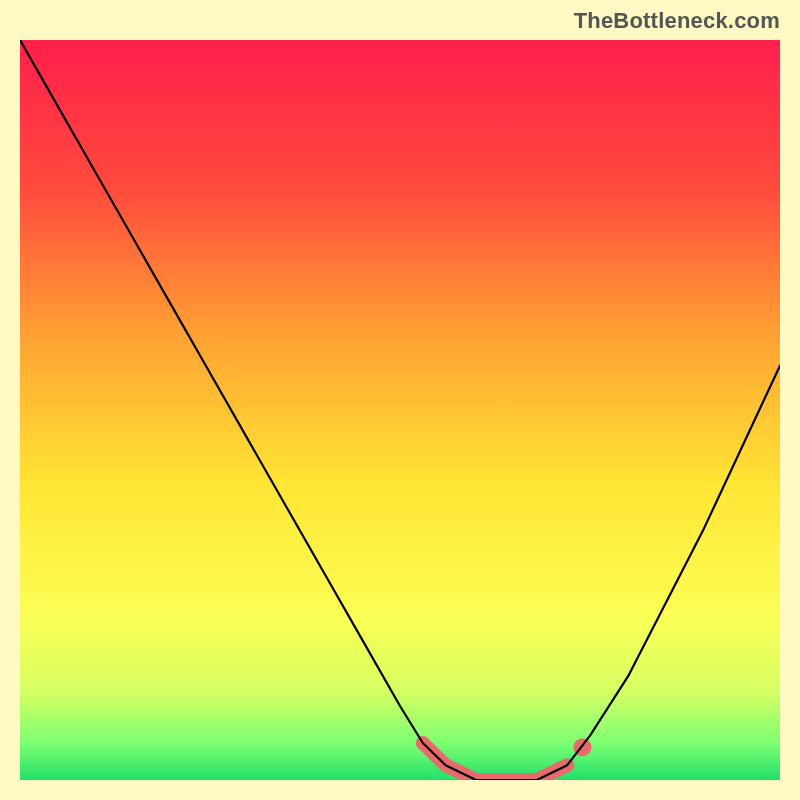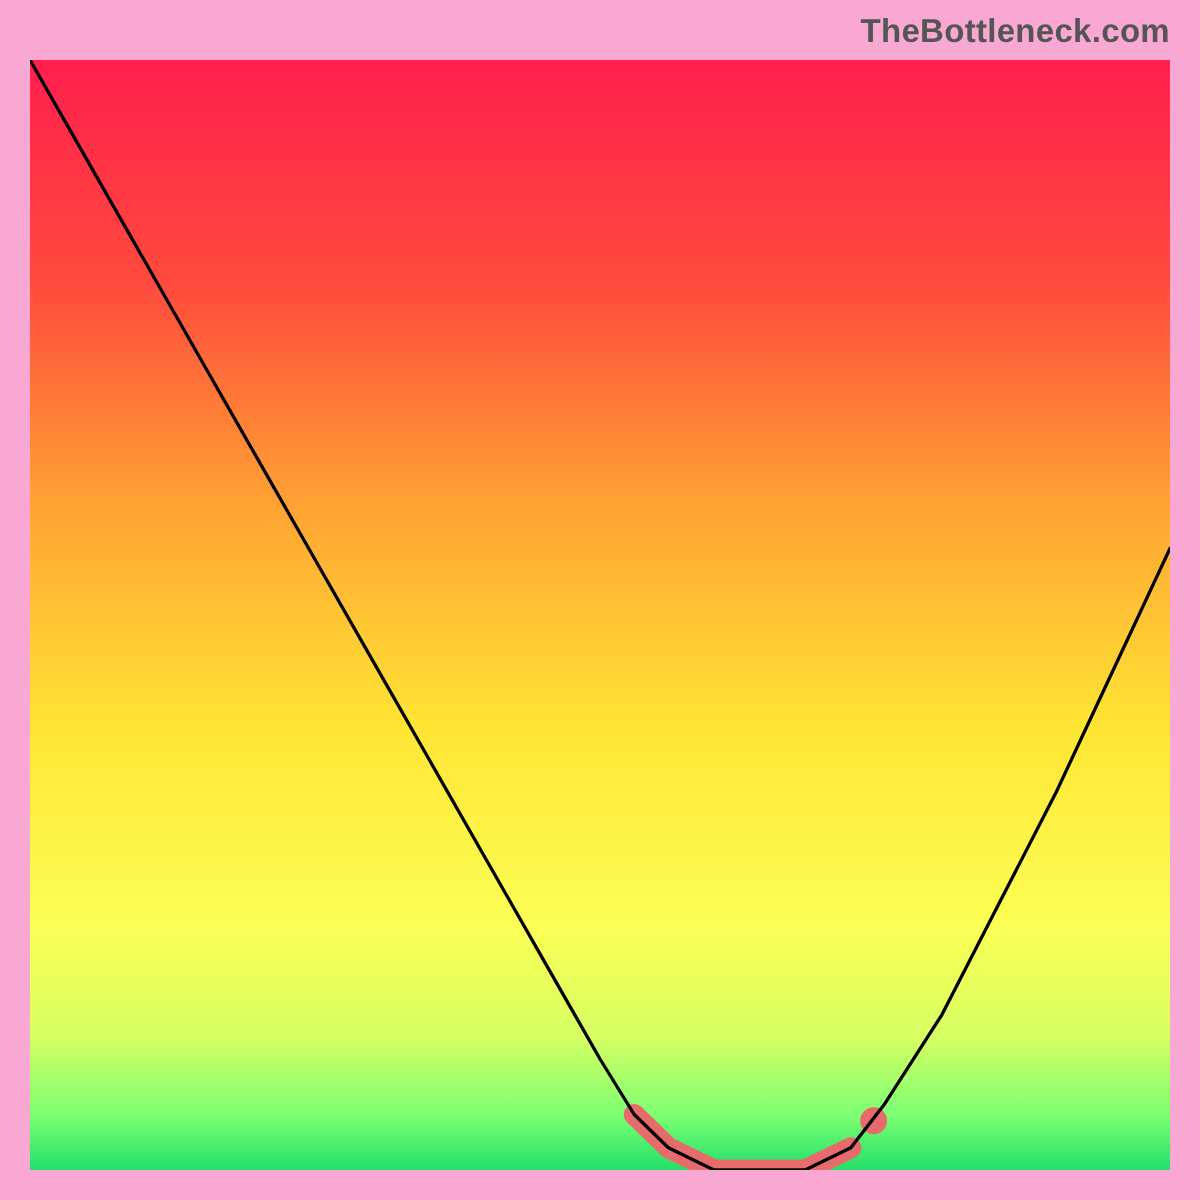--- a/index.html
+++ b/index.html
@@ -9,21 +9,21 @@
     height: 800px;
     background: #000;
     overflow: hidden;
   }
   .frame {
     position: absolute;
     top: 0;
     left: 0;
     width: 800px;
     height: 800px;
-    background: #f9a8d4;
+    background: #fef9c3;
   }
   .plot-area {
     position: absolute;
     left: 20px;
     top: 40px;
     width: 760px;
     height: 740px;
     overflow: hidden;
   }
   .attribution {

